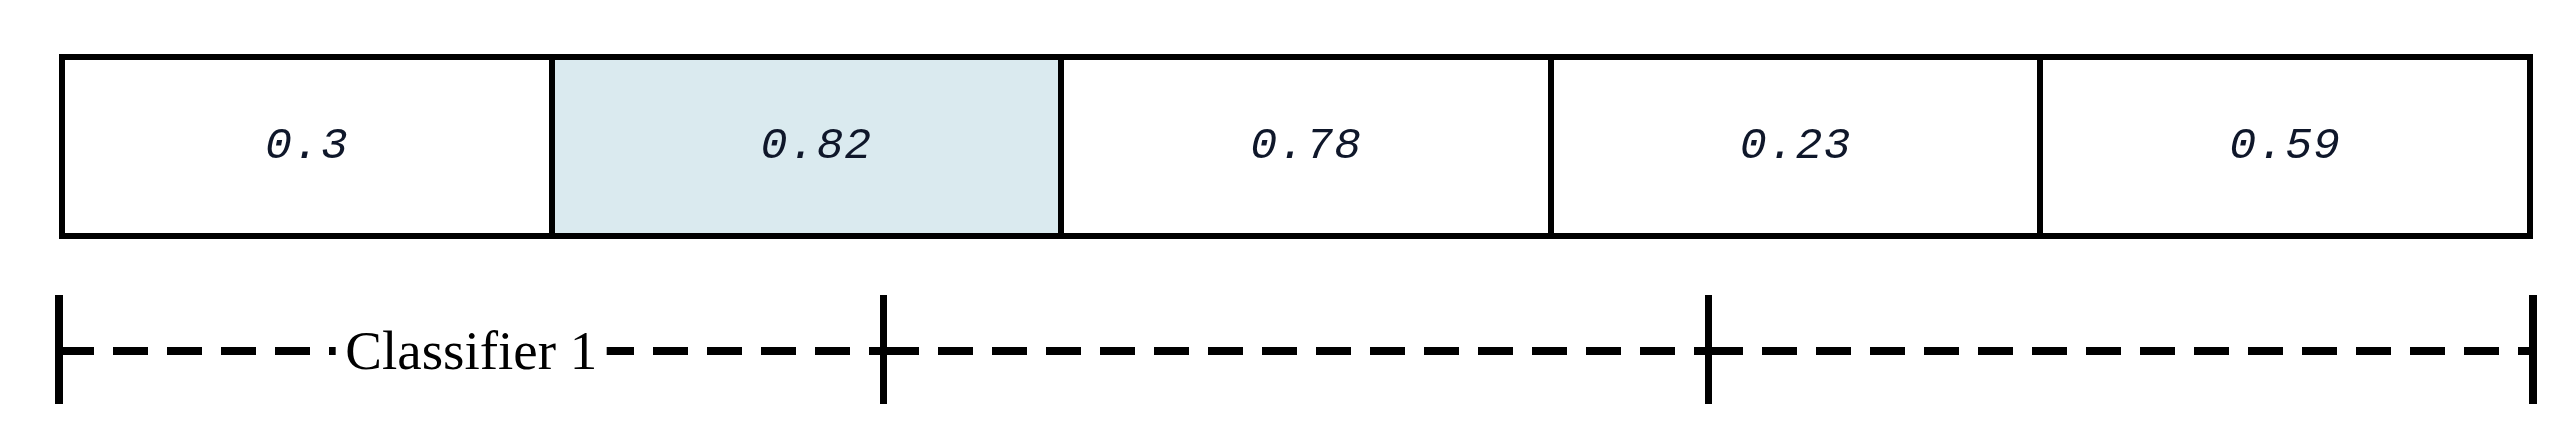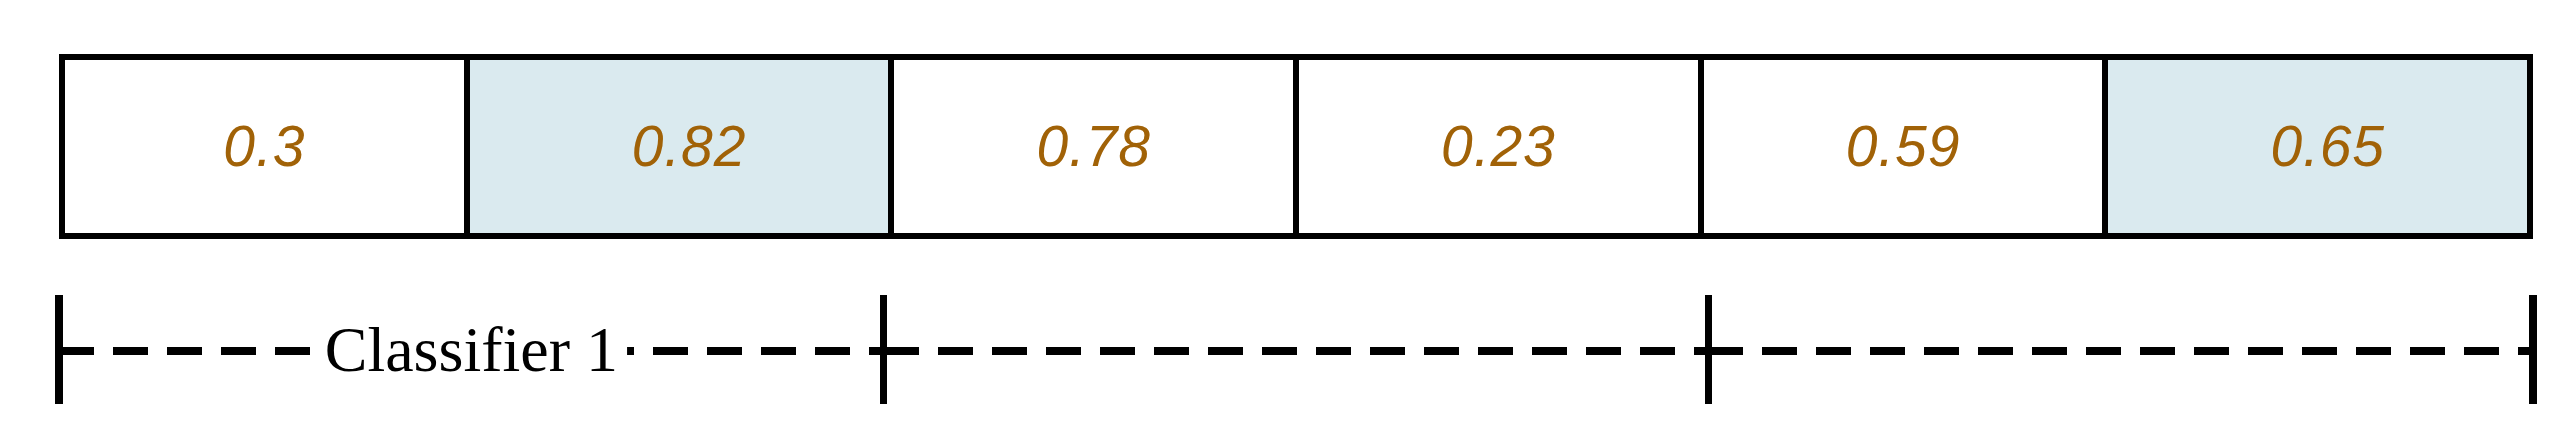--- a/index.html
+++ b/index.html
@@ -39,25 +39,25 @@
     background: #ffffff;
   }
   .value-cell:last-child {
     border-right: 0;
   }
   .value-cell.highlight {
     background: #daeaef;
     padding-left: 20px;
   }
   .value-cell .cell-text {
-    font-family: Liberation Sans, sans-serif;
+    font-family: Liberation Mono, monospace;
     font-style: italic;
-    font-size: 57px;
+    font-size: 45px;
     line-height: 1;
-    color: #a16207;
+    color: #0f172a;
     letter-spacing: 0.9px;
     user-select: none;
   }
 
   
   #classifier-row {
     position: absolute;
     left: 59px;
     top: 295px;
     width: 2474px;
@@ -84,21 +84,21 @@
   }
   
   .group-label {
     position: absolute;
     top: 50%;
     left: 50%;
     transform: translate(-50%, -50%);
     background: #ffffff;
     padding: 0 9.3px;
     font-family: "Liberation Serif", "DejaVu Serif", serif;
-    font-size: 64px;
+    font-size: 55px;
     line-height: 1;
     color: #000000;
     white-space: nowrap;
     user-select: none;
   }
   
   .group-tick {
     position: absolute;
     top: 0;
     width: 7.4px;
@@ -122,23 +122,20 @@
       </div>
       <div class="value-cell">
         <span class="cell-text">0.78</span>
       </div>
       <div class="value-cell">
         <span class="cell-text">0.23</span>
       </div>
       <div class="value-cell">
         <span class="cell-text">0.59</span>
       </div>
-      <div class="value-cell highlight">
-        <span class="cell-text">0.65</span>
-      </div>
     </div>
 
   <div id="classifier-row">
       <div class="classifier-group" style="left: 0%; width: 33.3333%;">
         <div class="group-rule"></div>
         <div class="group-tick left"></div>
         <div class="group-label">Classifier 1</div>
       </div>
       <div class="classifier-group" style="left: 33.3333%; width: 33.3333%;">
         <div class="group-rule"></div>

